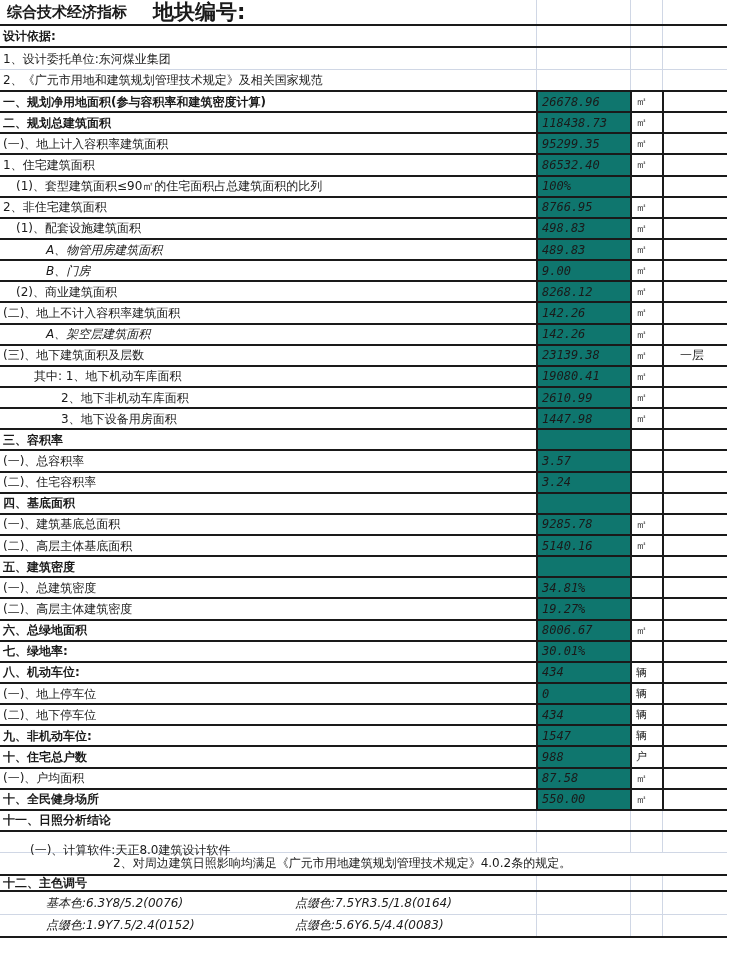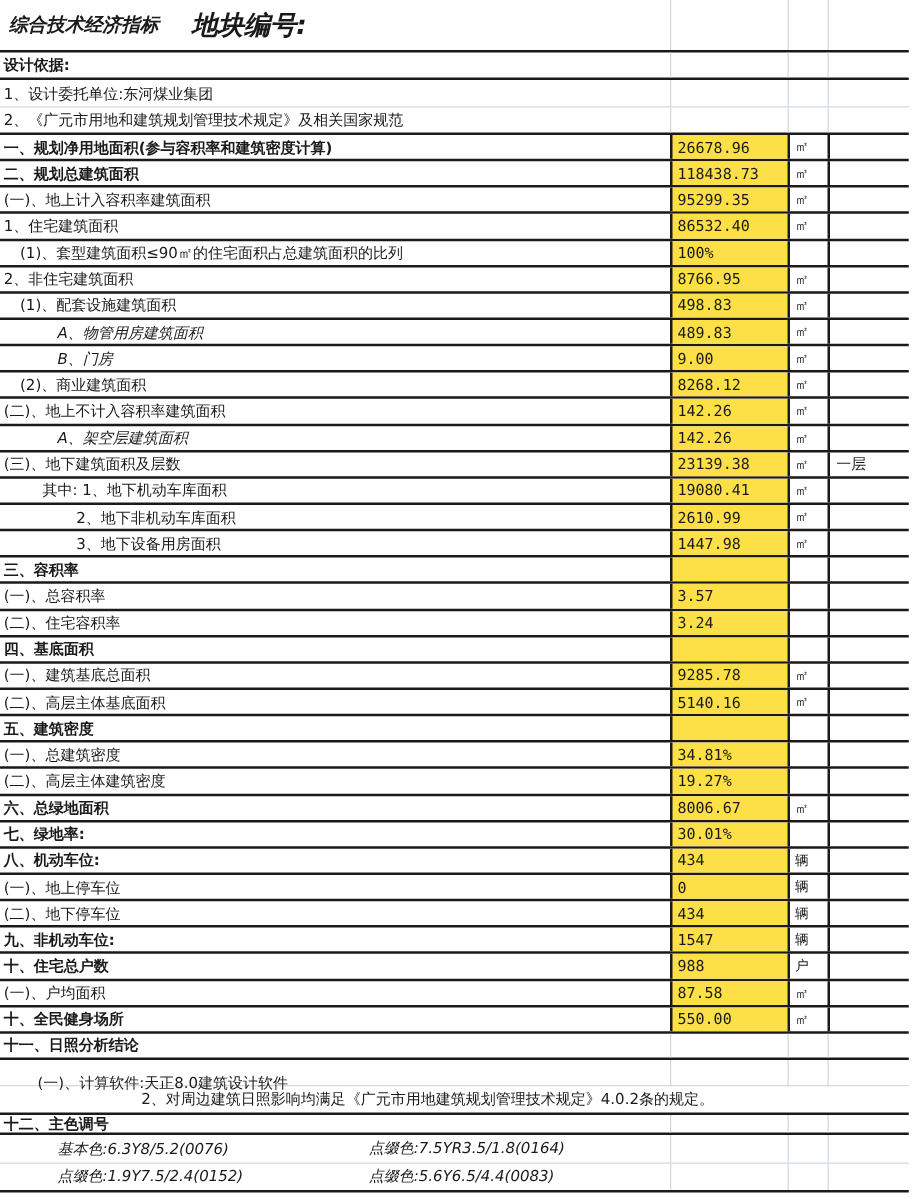--- a/index.html
+++ b/index.html
@@ -9,36 +9,36 @@
     background:#ffffff;
     font-family:"DejaVu Sans","Liberation Sans",sans-serif;
     color:#1a1a1a;
     overflow:hidden;
   }
   .r{
     display:flex;align-items:center;
     width:727px;box-sizing:border-box;
     position:relative;
   }
-  .r-title{height:42px;font-style:italic;}
+  .r-title{height:26px;}
   .k-top{height:22px;}
   .k-data{height:21.15px;}
   .k-tail{height:21px;}
   .h-short{height:16px;}
   .h-tall{height:23px;}
   .bb-black{border-bottom:2px solid #1a1a1a;}
   .bb-light{border-bottom:1px solid #d0d7e5;}
   .cell{height:100%;box-sizing:border-box;display:flex;align-items:center;overflow:hidden;}
   .label{width:536px;padding-left:3px;white-space:nowrap;}
   .value{width:94px;padding-left:4px;white-space:nowrap;}
   .unit{width:32px;padding-left:4px;}
-  .extra{width:65px;padding-left:5px;}
+  .extra{width:65px;padding-left:16px;}
   .vb-black .value,.vb-black .unit,.vb-black .extra{border-left:2px solid #1a1a1a;}
   .vb-light .value,.vb-light .unit,.vb-light .extra{border-left:1px solid #d0d7e5;}
-  .fill{background:#fde047;}
+  .fill{background:#0f766e;font-style:italic;}
   .flow{width:727px;padding-left:3px;white-space:nowrap;overflow:visible;}
   .txt{font-size:12px;line-height:1;}
   .b .txt{font-weight:bold;}
   .num{font-family:"DejaVu Sans Mono","Liberation Mono",monospace;font-size:12px;line-height:1;}
   .u{font-size:11px;line-height:1;}
   .i1{padding-left:16px;}
   .im{padding-left:34px;}
   .i2{padding-left:46px;font-style:italic;}
   .i3{padding-left:61px;}
   .ia{padding-left:30px;margin-top:17px;}

